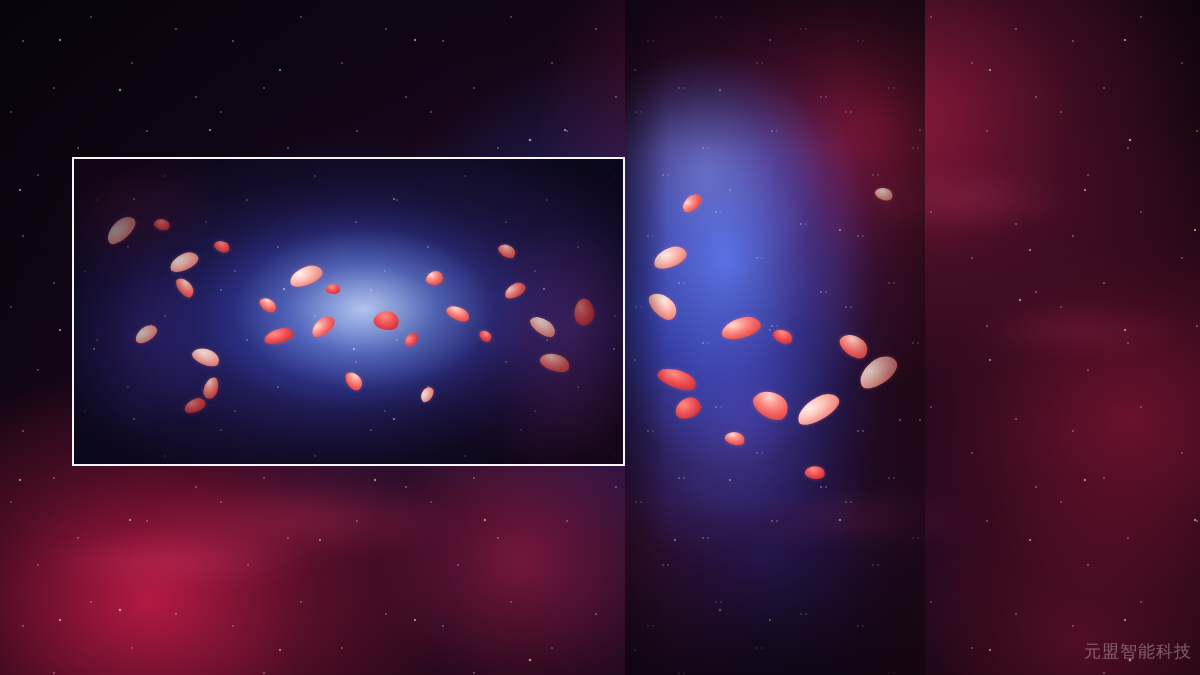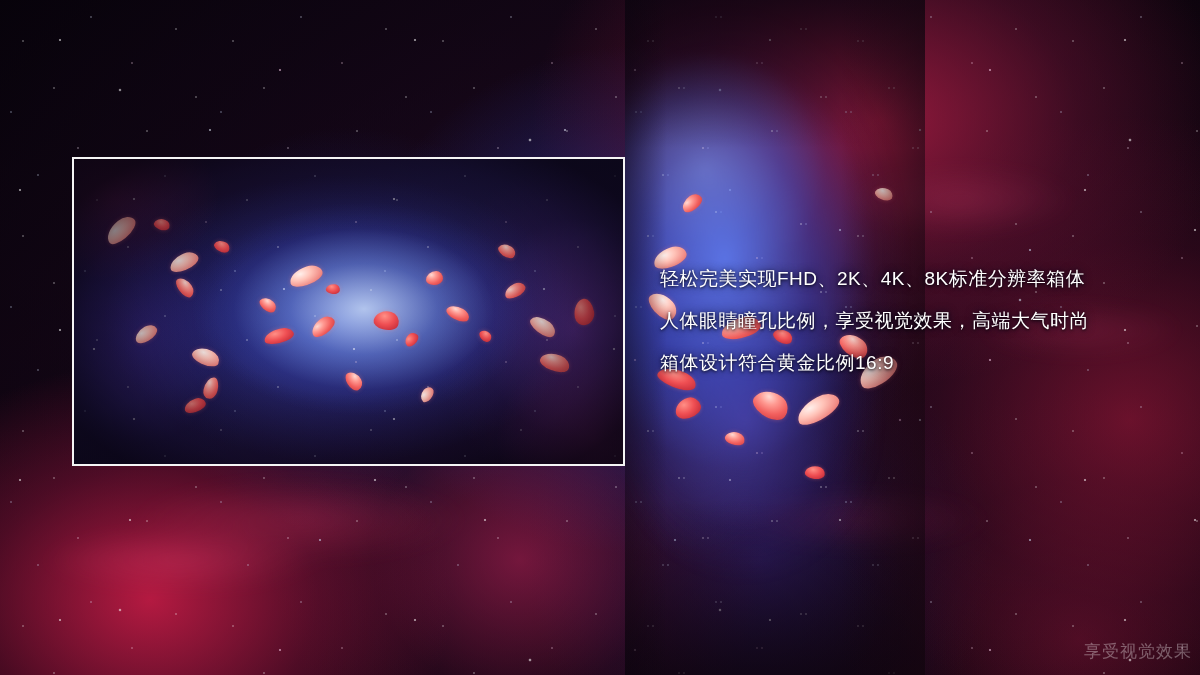--- a/index.html
+++ b/index.html
@@ -255,21 +255,16 @@
         <div class="petal" style="left: 466px; top: 195px; width: 30px; height: 17px; transform: rotate(22deg);"></div>
         <div class="petal deep" style="left: 500px; top: 140px; width: 20px; height: 26px; transform: rotate(-10deg);"></div>
         <div class="petal" style="left: 424px; top: 86px; width: 18px; height: 12px; transform: rotate(35deg);"></div>
         <div class="petal pale" style="left: 30px; top: 62px; width: 34px; height: 18px; transform: rotate(-40deg);"></div>
         <div class="petal deep" style="left: 80px; top: 60px; width: 16px; height: 11px; transform: rotate(20deg);"></div>
       </div>
     <div class="inner-vig"></div>
   </div>
 
 
-  <div class="body-text">
-    <div class="body-line">轻松完美实现FHD、2K、4K、8K标准分辨率箱体</div>
-    <div class="body-line">人体眼睛瞳孔比例，享受视觉效果，高端大气时尚</div>
-    <div class="body-line">箱体设计符合黄金比例16:9</div>
-  </div>
-
-  <div class="watermark">享受视觉效果</div>
+
+  <div class="watermark">元盟智能科技</div>
 
 </div>
 
 </body></html>

